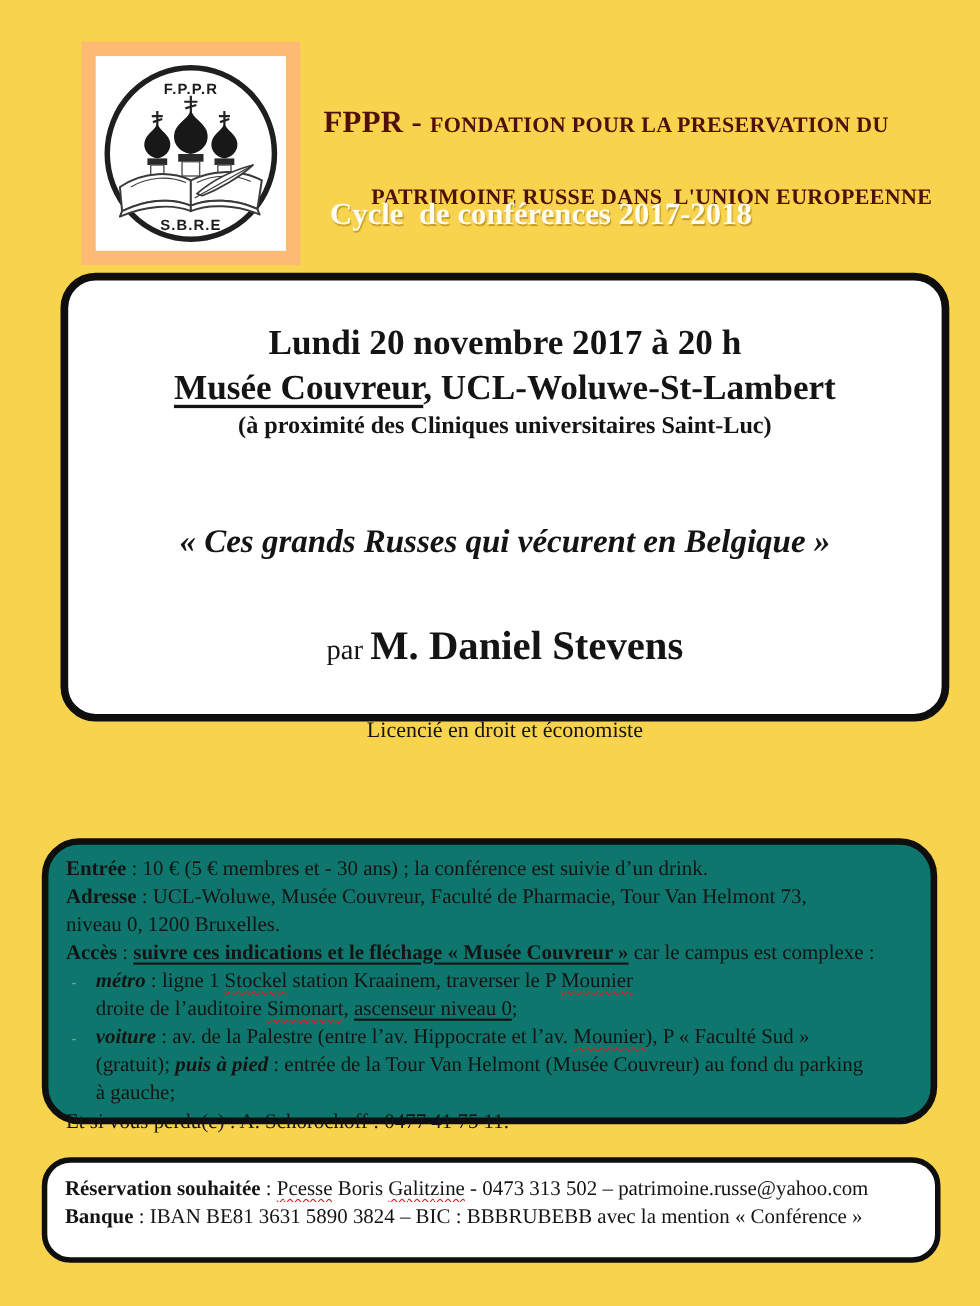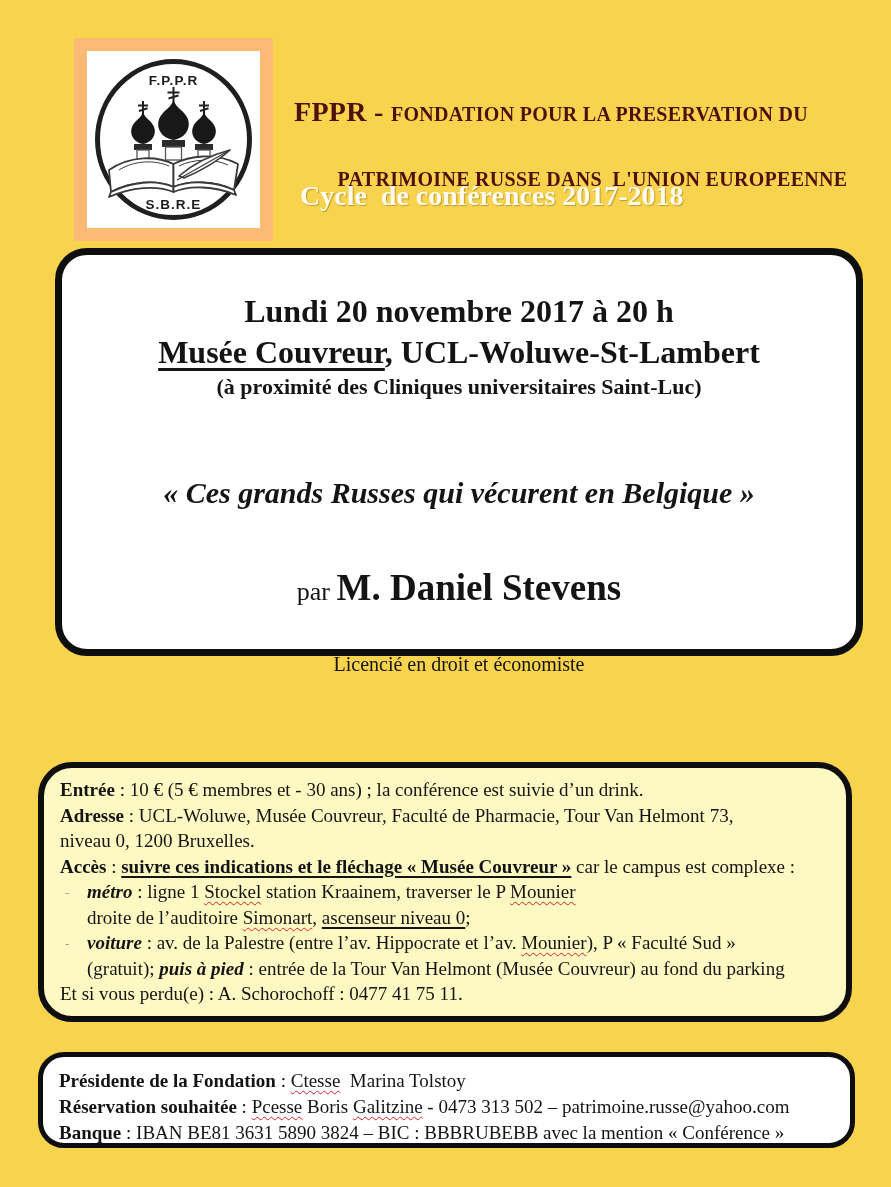--- a/index.html
+++ b/index.html
@@ -50,21 +50,21 @@
   .proximity { margin-top:3px;  font-size:22px; font-weight:bold;text-align:center; }
   .conf-title{ margin-top:76px; font-size:30px; font-weight:bold; font-style:italic; }
   .par-line  { margin-top:56px; }
   .par-prefix{ font-size:26px; }
   .speaker   { font-size:37px; font-weight:bold; }
   .speaker-title { margin-top:44px; font-size:20px; }
 
   
   .details-box {
     position:absolute; left:38px; top:762px; width:814px; height:260px;
-    box-sizing:border-box; background:#fef9c3;
+    box-sizing:border-box; background:#0f766e;
     border:6px solid #0e0e0e; border-radius:34px;
     padding:9px 14px 0 16px; font-size:19px; line-height:25.5px;
   }
   .footer-box {
     position:absolute; left:38px; top:1052px; width:817px; height:96px;
     box-sizing:border-box; background:#ffffff;
     border:5px solid #0e0e0e; border-radius:26px;
     padding:11px 14px 0 16px; font-size:19px; line-height:26px;
   }
   .ln { position:relative; white-space:pre-wrap; }
@@ -144,20 +144,20 @@
 
 <div class="details-box">
     <div class="ln"><span class="b">Entrée</span><span> : 10 € (5 € membres et - 30 ans) ; la conférence est suivie d’un drink.</span></div>
     <div class="ln"><span class="b">Adresse</span><span> : UCL-Woluwe, Musée Couvreur, Faculté de Pharmacie, Tour Van Helmont 73,</span></div>
     <div class="ln"><span>niveau 0, 1200 Bruxelles.</span></div>
     <div class="ln"><span class="b">Accès</span><span> : </span><span class="b u">suivre ces indications et le fléchage « Musée Couvreur »</span><span> car le campus est complexe :</span></div>
     <div class="ln ind blt"><span class="b i">métro</span><span> : ligne 1 </span><span class="sq">Stockel</span><span> station Kraainem, traverser le P </span><span class="sq">Mounier</span></div>
     <div class="ln ind"><span>droite de l’auditoire </span><span class="sq">Simonart</span><span>, </span><span class="u">ascenseur niveau 0</span><span>;</span></div>
     <div class="ln ind blt"><span class="b i">voiture</span><span> : av. de la Palestre (entre l’av. Hippocrate et l’av. </span><span class="sq">Mounier</span><span>), P « Faculté Sud »</span></div>
     <div class="ln ind"><span>(gratuit); </span><span class="b i">puis à pied</span><span> : entrée de la Tour Van Helmont (Musée Couvreur) au fond du parking</span></div>
+    <div class="ln ind"><span>à gauche;</span></div>
     <div class="ln"><span>Et si vous perdu(e) : A. Schorochoff : 0477 41 75 11.</span></div>
   </div>
 
 <div class="footer-box">
-    <div class="ln"><span class="b">Présidente de la Fondation</span><span> : </span><span class="sq">Ctesse</span><span>  Marina Tolstoy</span></div>
     <div class="ln"><span class="b">Réservation souhaitée</span><span> : </span><span class="sq">Pcesse</span><span> Boris </span><span class="sq">Galitzine</span><span> - 0473 313 502 – patrimoine.russe@yahoo.com</span></div>
     <div class="ln"><span class="b">Banque</span><span> : IBAN BE81 3631 5890 3824 – BIC : BBBRUBEBB avec la mention « Conférence »</span></div>
   </div>
 
 </body></html>

